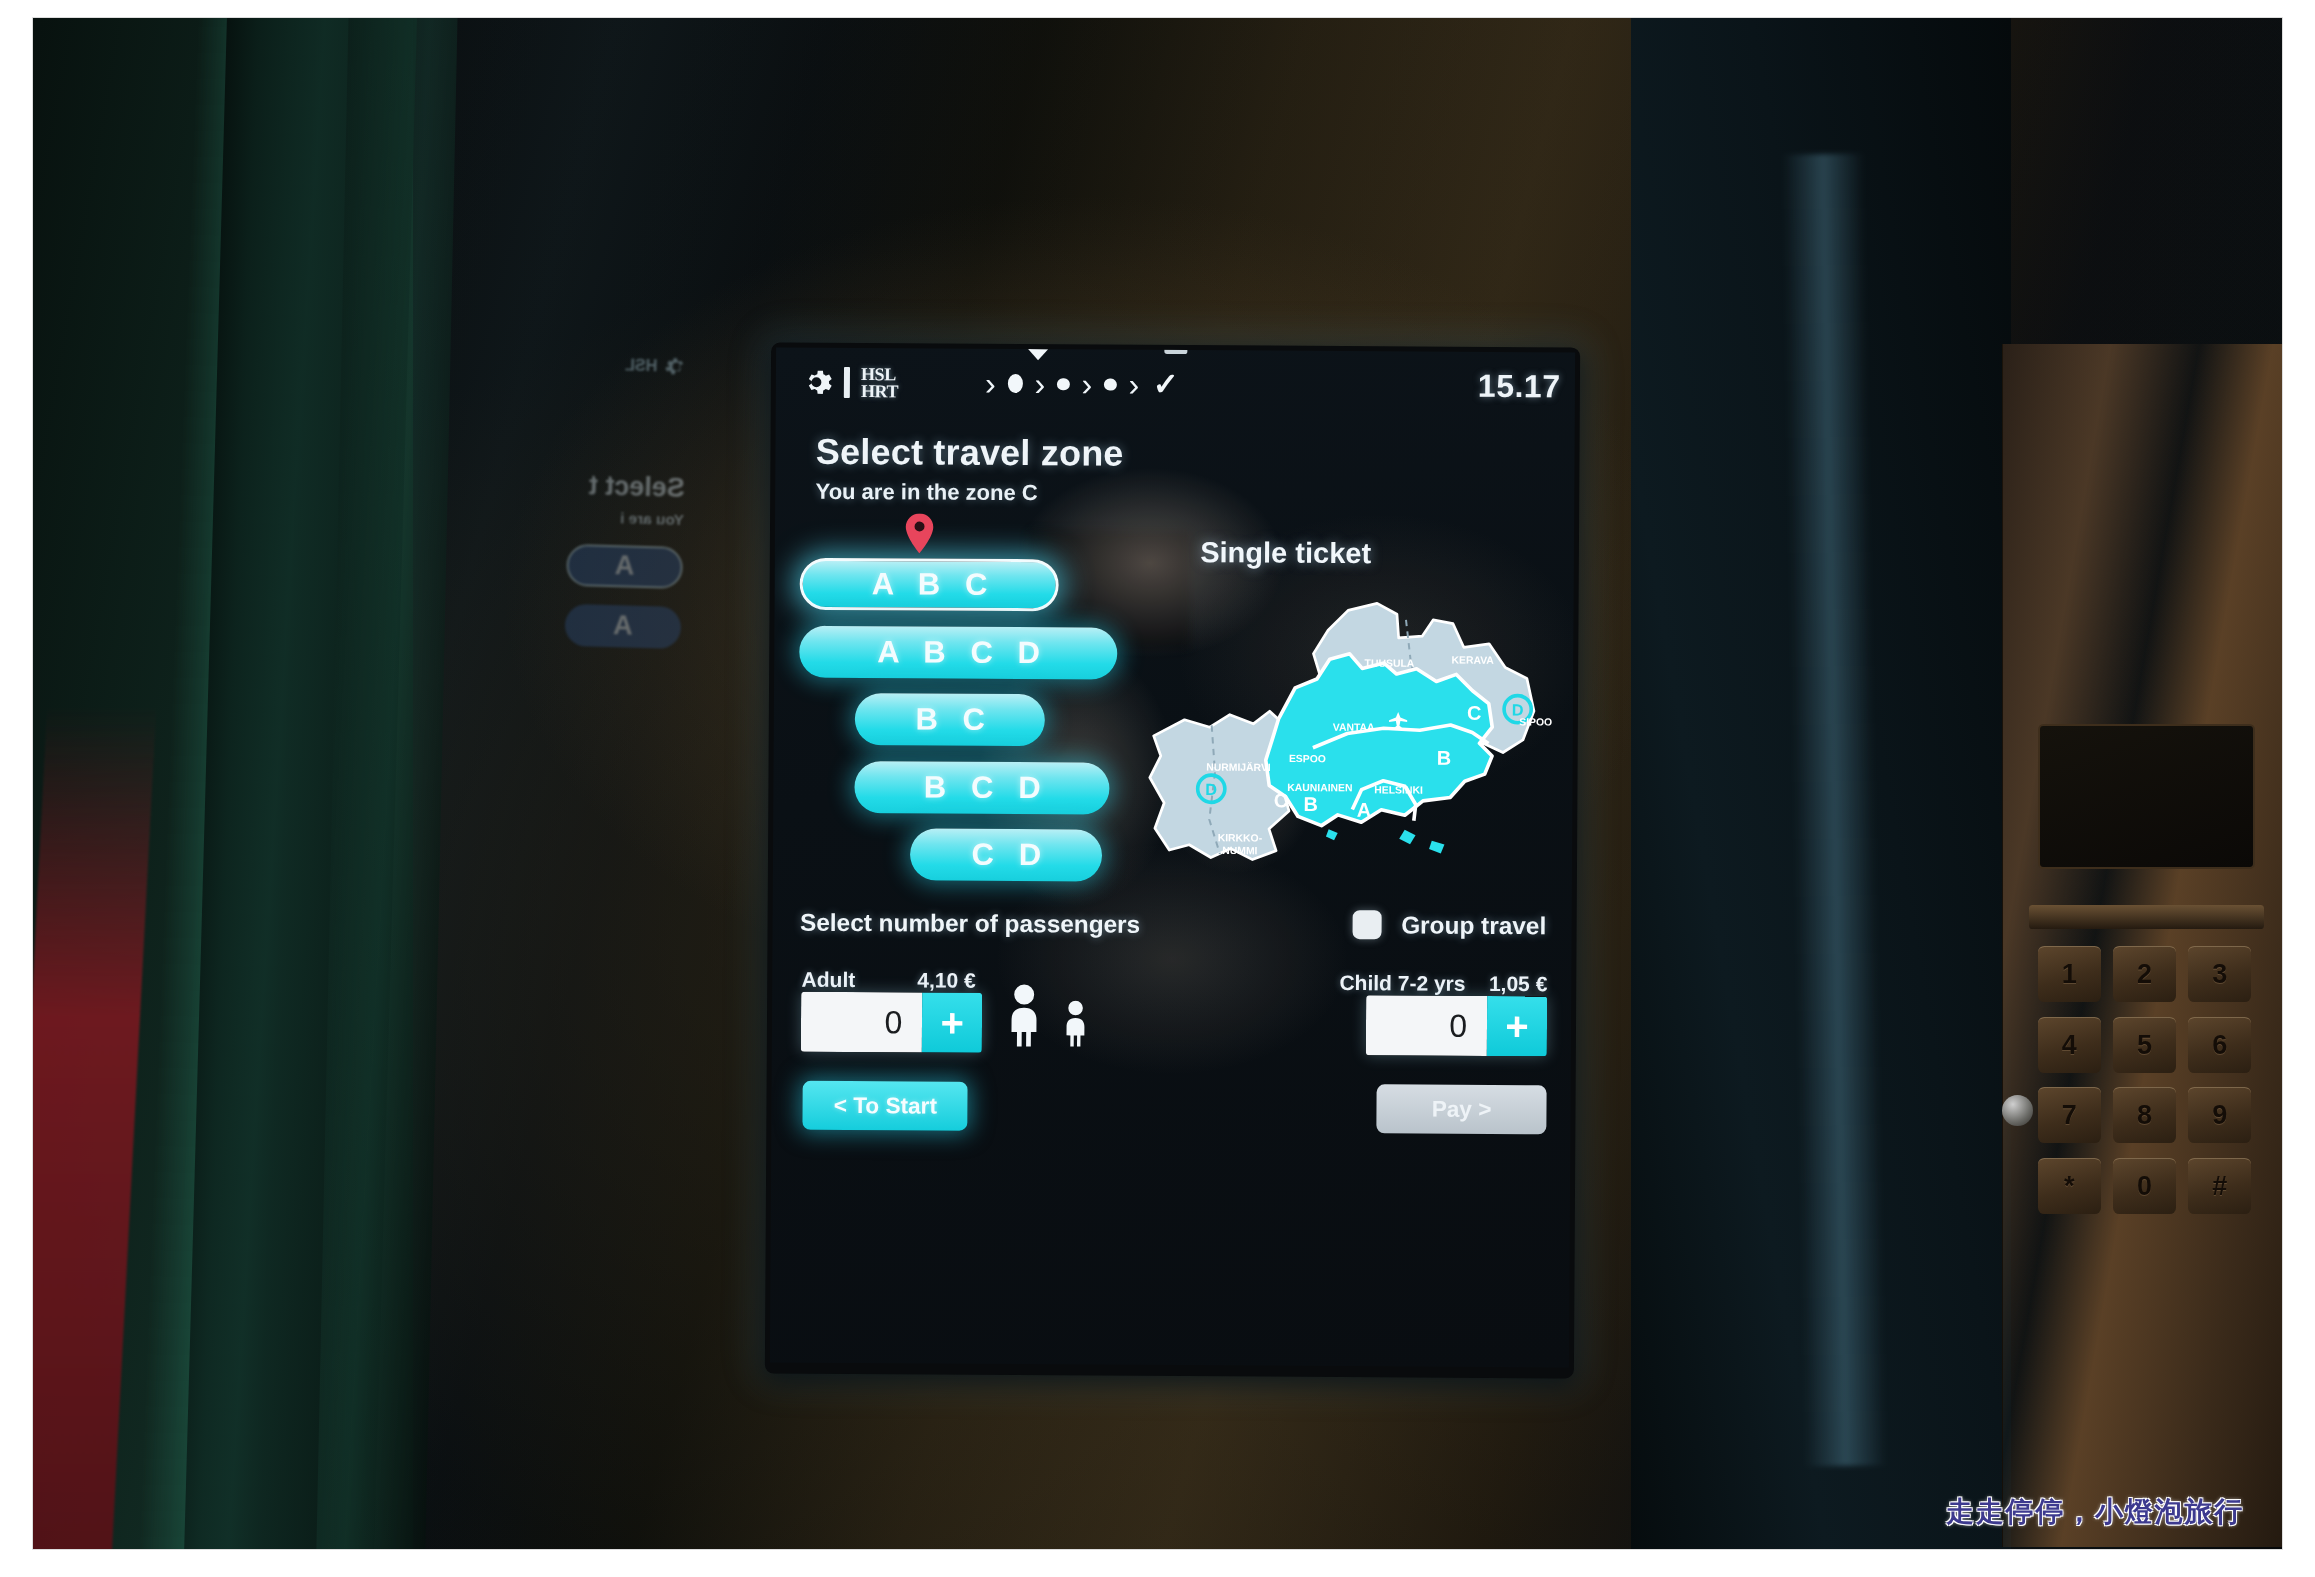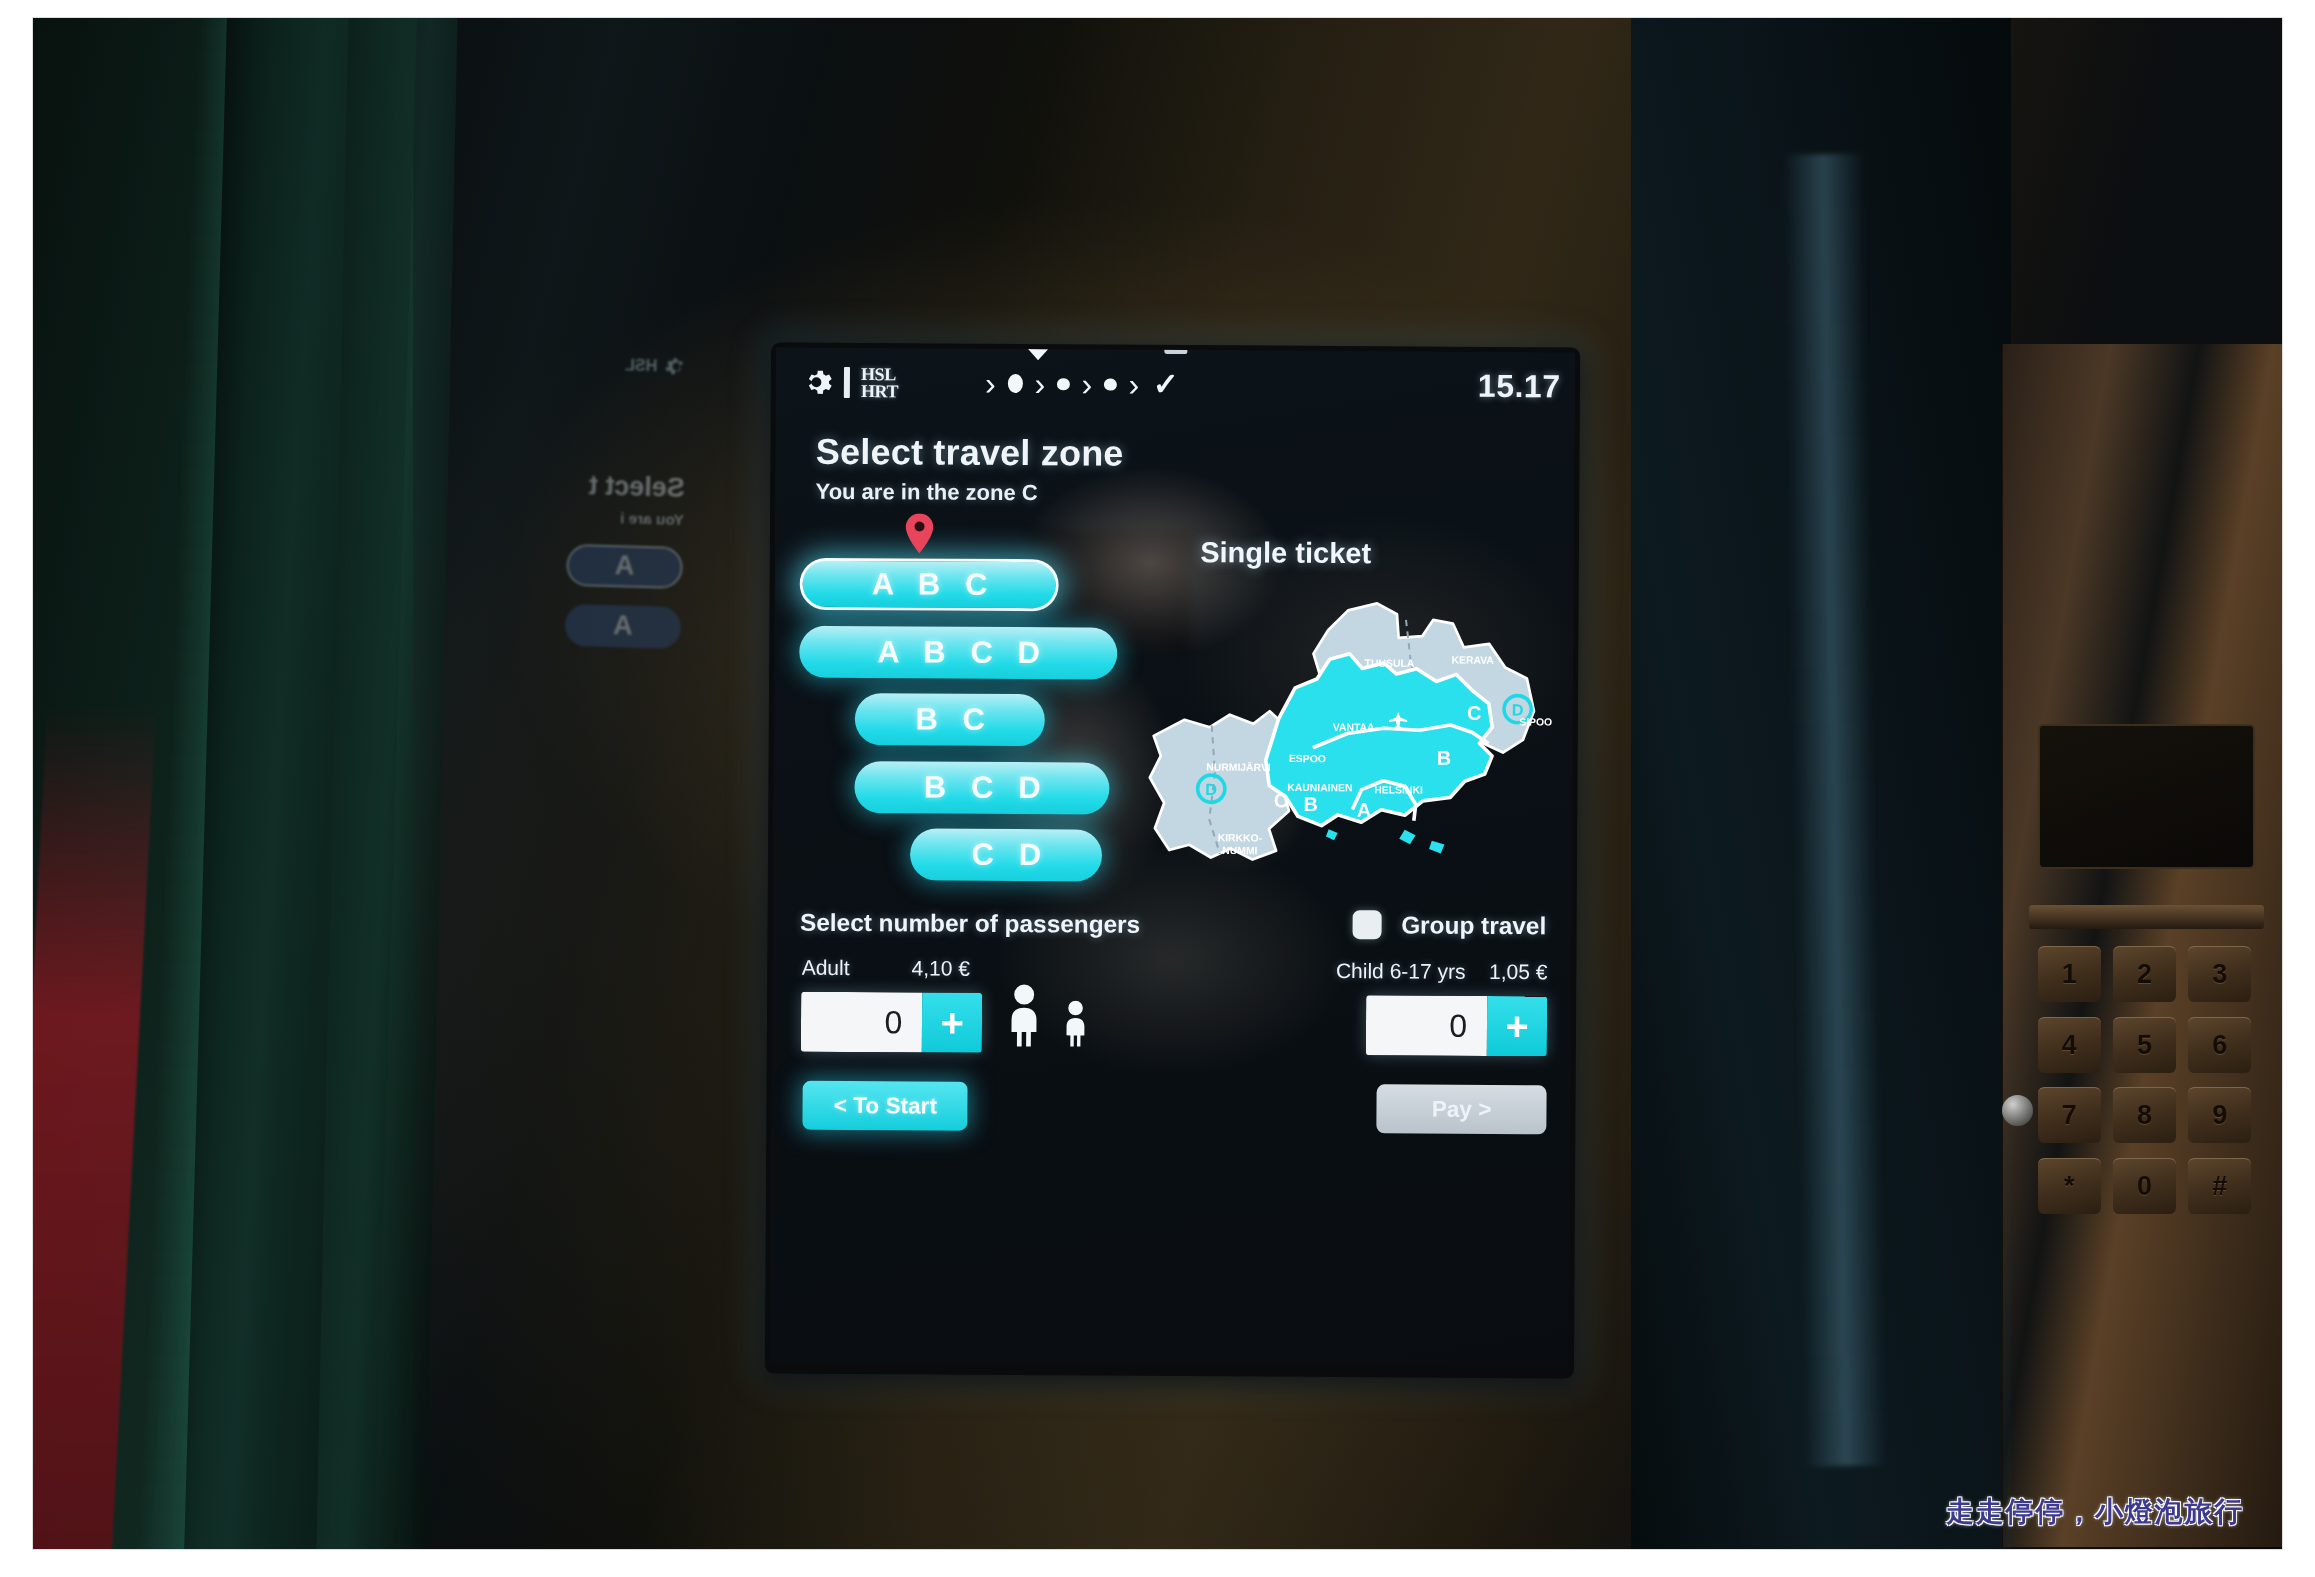--- a/index.html
+++ b/index.html
@@ -270,22 +270,23 @@
 
   .fare-adult {
     position: absolute; left: 29px; top: 608px;
     display: flex; gap: 62px; z-index: 5;
   }
   .fare-child {
     position: absolute; right: 23.5px; top: 608px;
     display: flex; gap: 23.5px; z-index: 5;
   }
   .fare-name, .fare-price {
-    font-size: 21px; font-weight: normal; color: #edf3f8;
+    font-size: 21px; font-weight: bold; color: #edf3f8;
     text-shadow: 0 0 7.2px rgba(180,220,245,.4);
+    margin-top: 12px;
   }
 
   .stepper {
     position: absolute; top: 644px;
     width: 181px; height: 60px;
     display: flex; border-radius: 3.6px; overflow: hidden;
     box-shadow: 0 0 14.5px rgba(160,220,240,.3);
     z-index: 5;
   }
   .stepper.adult { left: 29px; }
@@ -531,21 +532,21 @@
           <span class="checkbox"></span>
           <span class="group-label">Group travel</span>
         </div>
 
         <div class="fare-adult">
           <span class="fare-name">Adult</span>
           <span class="fare-price">4,10 €</span>
         </div>
 
         <div class="fare-child">
-          <span class="fare-name">Child 6-17 yrs</span>
+          <span class="fare-name">Child 7-2 yrs</span>
           <span class="fare-price">1,05 €</span>
         </div>
 
         <div class="stepper adult">
           <span class="value">0</span>
           <span class="plus">+</span>
         </div>
 
         <div class="people-icons">
           <svg width="40" height="63" viewBox="0 0 30 48">

